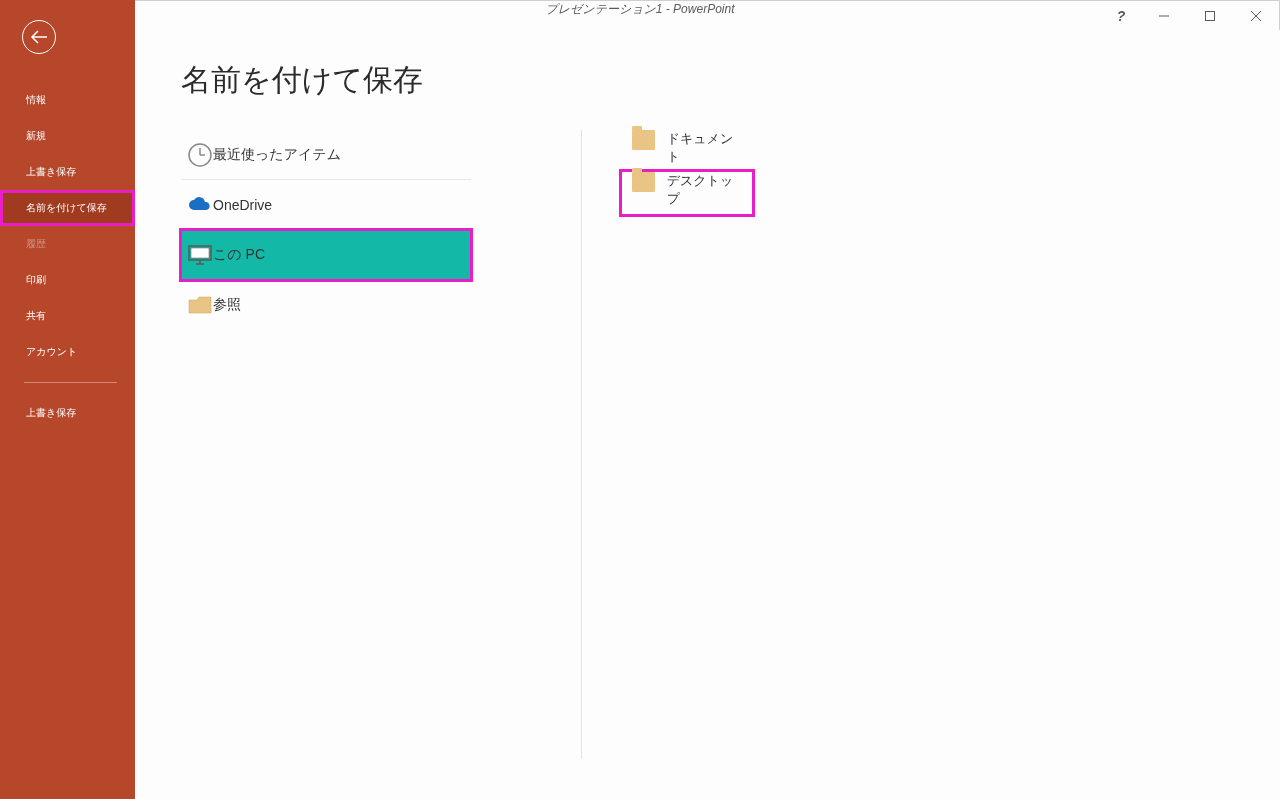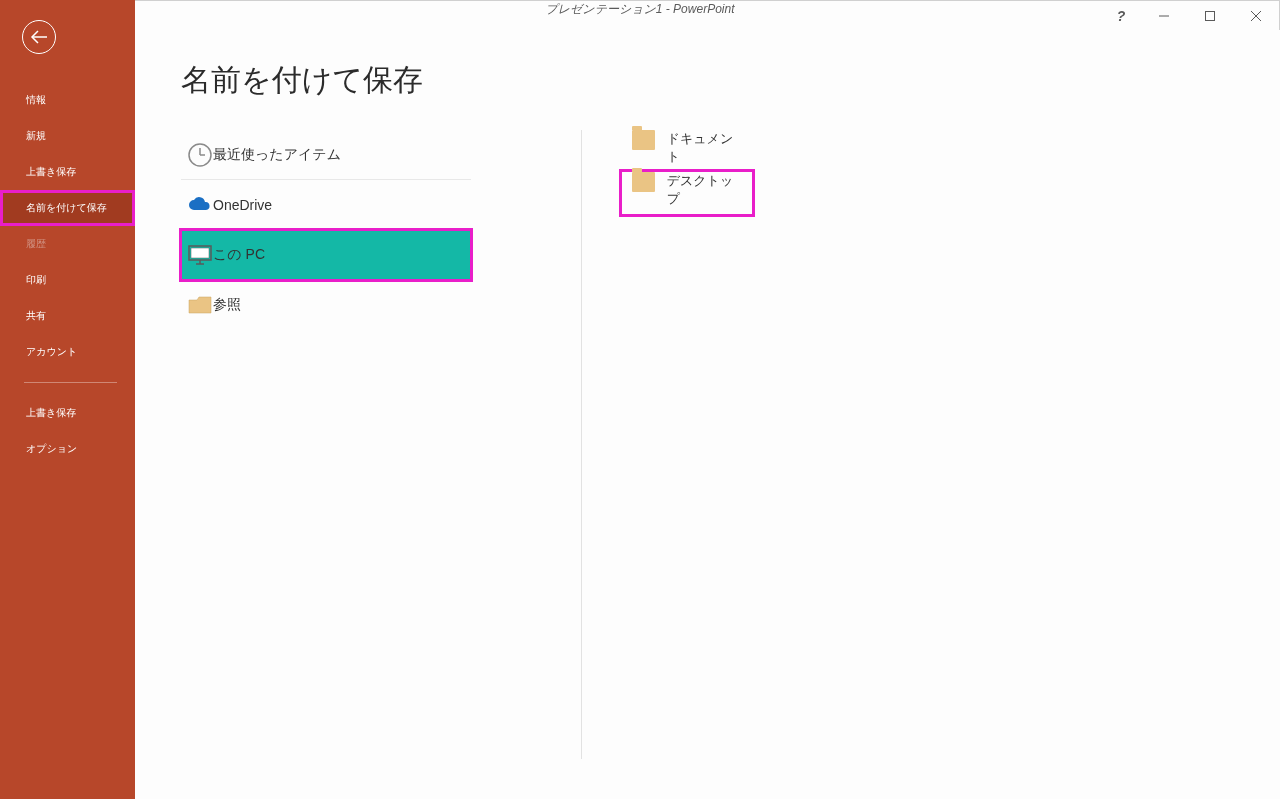--- a/index.html
+++ b/index.html
@@ -205,21 +205,20 @@
   <div class="side-item"><span>上書き保存</span></div>
   <div class="side-item selected"><span>名前を付けて保存</span></div>
   <div class="side-item disabled"><span>履歴</span></div>
   <div class="side-item"><span>印刷</span></div>
   <div class="side-item"><span>共有</span></div>
   <div class="side-item"><span>アカウント</span></div>
 
   <hr class="side-divider">
 
   <div class="side-item"><span>上書き保存</span></div>
-  <div class="side-item"><span>オプション</span></div>
 </div>
 
 <div class="content">
   <h1 class="page-title">名前を付けて保存</h1>
 
   <div class="locations">
 
     <div class="loc-item">
       <span class="loc-icon">
         <svg width="26" height="26">

